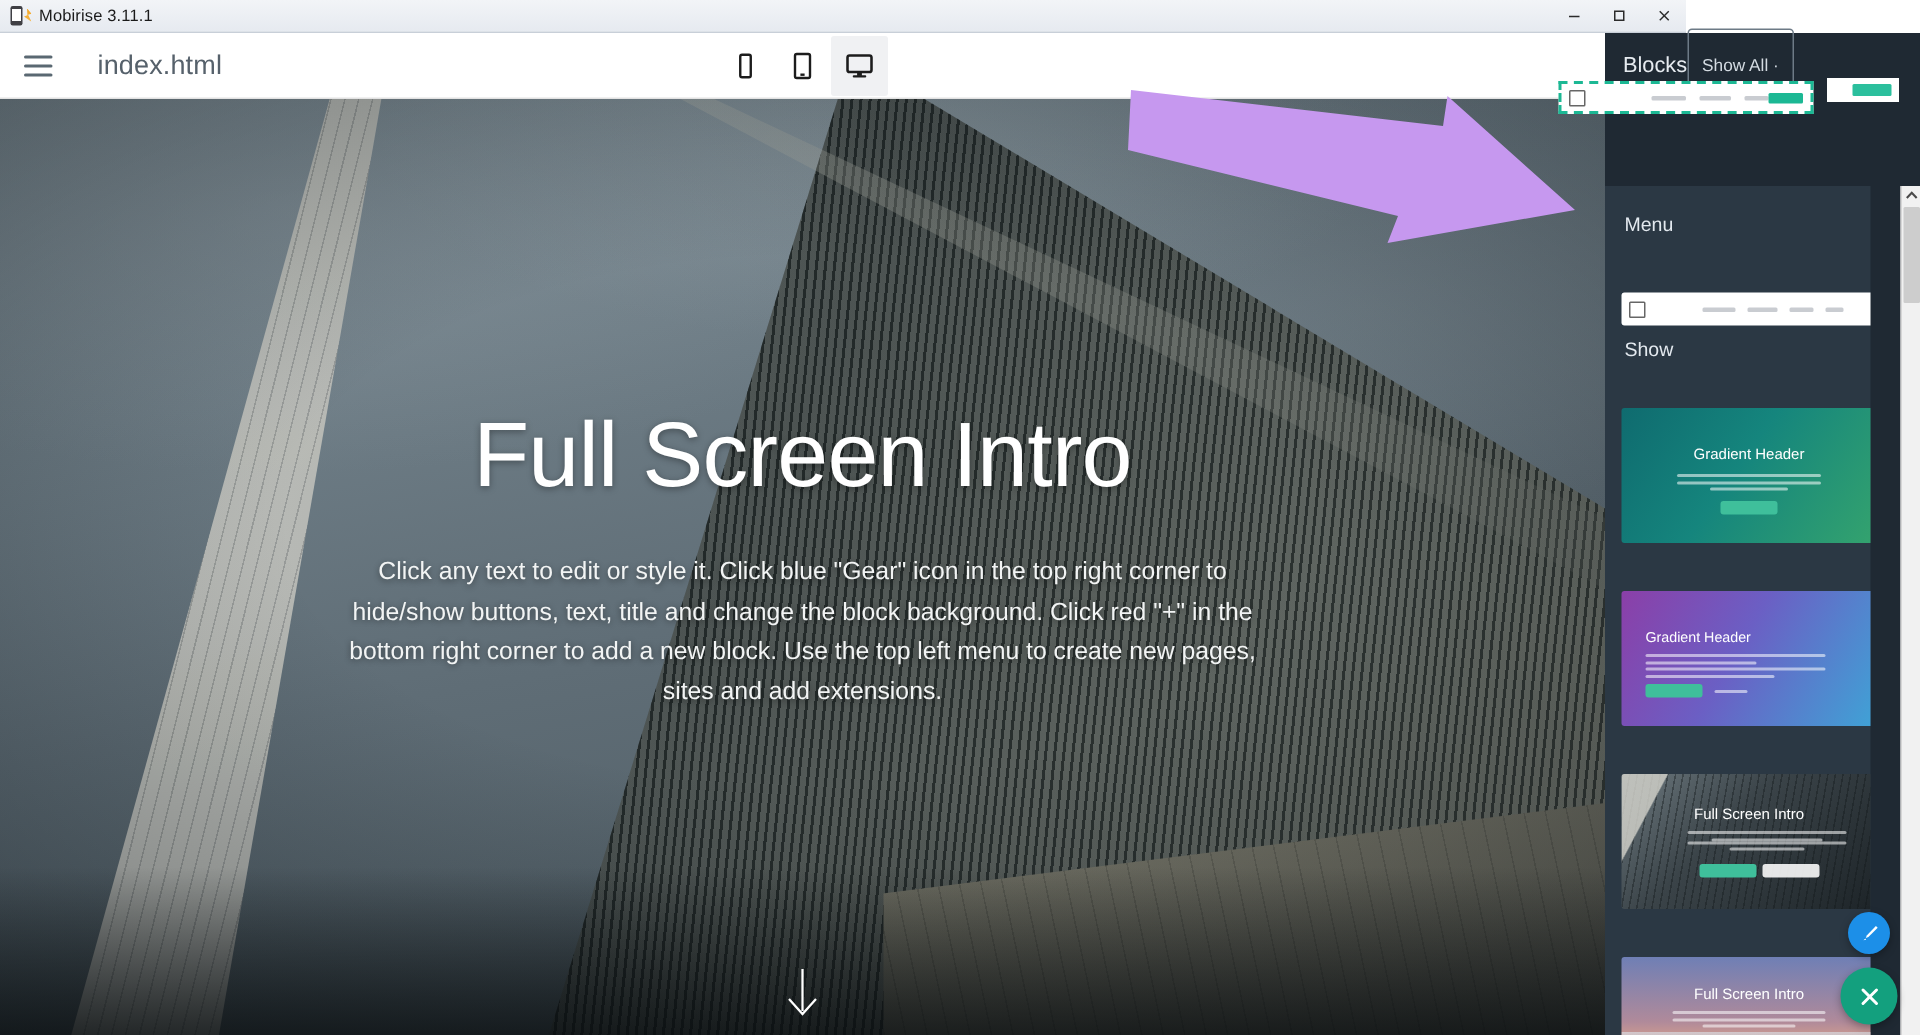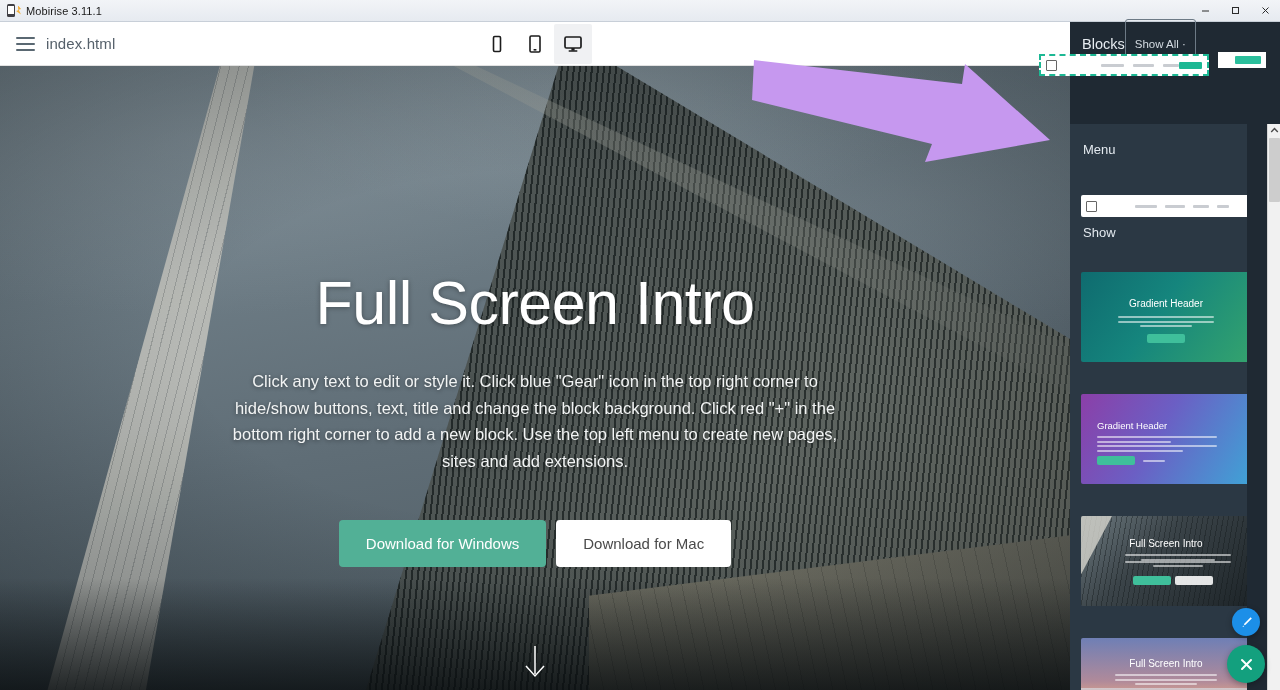--- a/index.html
+++ b/index.html
@@ -5,21 +5,21 @@
   * { box-sizing: border-box; margin: 0; padding: 0; }
   html, body {
     width: 1280px; height: 690px;
     overflow: hidden;
     font-family: "Liberation Sans", sans-serif;
     background: #ffffff;
   }
 
   
   .titlebar {
-    position: absolute; top: 0; left: 0; width: 1280px; height: 22px;
+    position: absolute; top: 0; left: 0; width: 1124px; height: 22px;
     background: linear-gradient(#f2f4f7, #e6eaf0);
     border-bottom: 1px solid #c8cfd8;
     display: flex; align-items: center;
   }
   .tb-icon {
     width: 14px; height: 14px; margin-left: 6px; margin-right: 6px;
     position: relative; flex: none;
   }
   .tb-icon .phone {
     position: absolute; left: 1px; top: 0px; width: 8px; height: 13px;
@@ -50,21 +50,21 @@
     background: #ffffff; display: flex; align-items: center;
     border-bottom: 1px solid #e2e2e2;
   }
   .hamburger {
     margin-left: 12px; width: 26px; height: 26px;
     display: flex; flex-direction: column; justify-content: center;
     align-items: center; gap: 4px; cursor: pointer;
   }
   .hamburger span { display: block; width: 19px; height: 2px; background: #5a6872; border-radius: 1px; }
   .filename {
-    margin-left: 8px; font-size: 15px; color: #56616b; letter-spacing: .1px;
+    margin-left: 27px; font-size: 18px; color: #56616b; letter-spacing: .1px;
   }
   .devices {
     position: absolute; left: 0; right: 0; top: 0; bottom: 0;
     display: flex; align-items: center; justify-content: center; gap: 0px;
     pointer-events: none;
   }
   .dev {
     width: 38px; height: 40px; display: flex; align-items: center;
     justify-content: center; pointer-events: auto; cursor: pointer;
     border-radius: 2px;
@@ -301,24 +301,20 @@
     <div class="tower-left"></div>
     <div class="tower-dark"></div>
     <div class="tower-edge"></div>
     <div class="ground-slab"></div>
     <div class="vignette"></div>
     <div class="dark-bottom"></div>
   </div>
   <div class="hero">
     <div class="hero-title">Full Screen Intro</div>
     <div class="hero-sub">Click any text to edit or style it. Click blue "Gear" icon in the top right corner to hide/show buttons, text, title and change the block background. Click red "+" in the bottom right corner to add a new block. Use the top left menu to create new pages, sites and add extensions.</div>
-    <div class="hero-btns">
-      <div class="btn btn-primary">Download for Windows</div>
-      <div class="btn btn-secondary">Download for Mac</div>
-    </div>
   </div>
   <div class="scroll-arrow">
     <svg width="34" height="36" viewBox="0 0 34 36">
       <line x1="17" y1="2" x2="17" y2="30" stroke="#ffffff" stroke-width="1.5"></line>
       <polyline points="8,22 17,32 26,22" fill="none" stroke="#ffffff" stroke-width="1.5"></polyline>
     </svg>
   </div>
 </div>
 
 <div class="panel">

